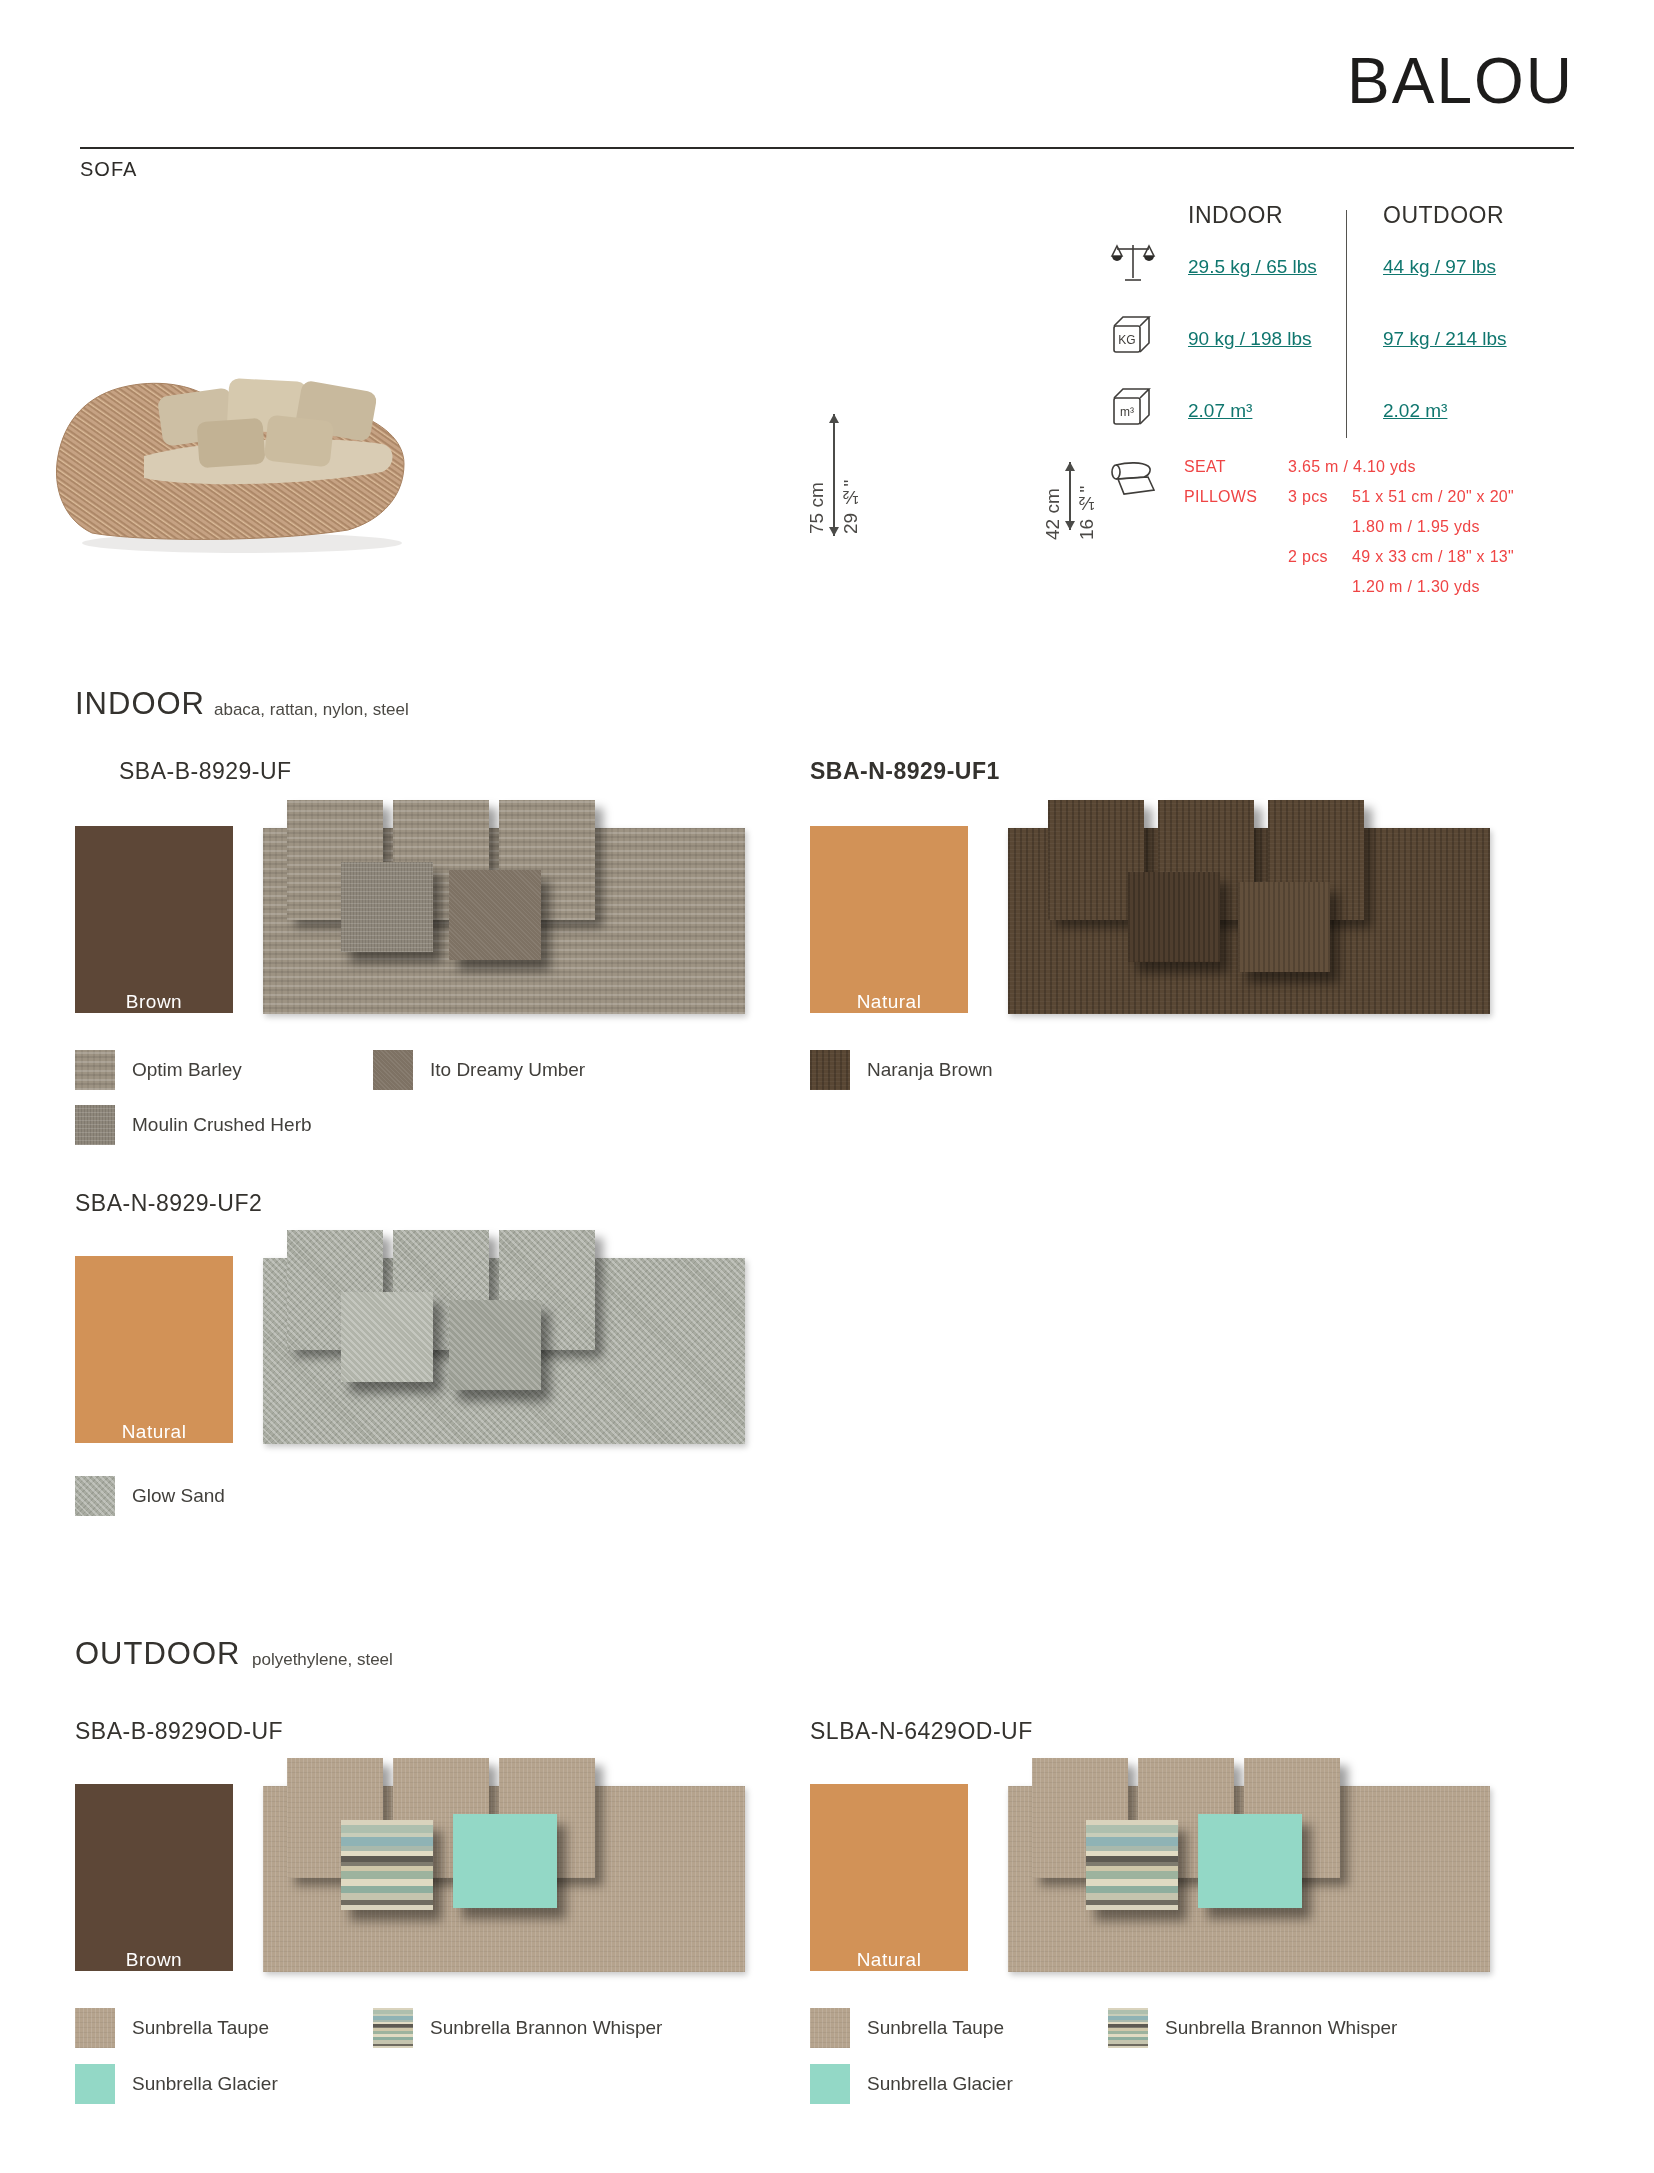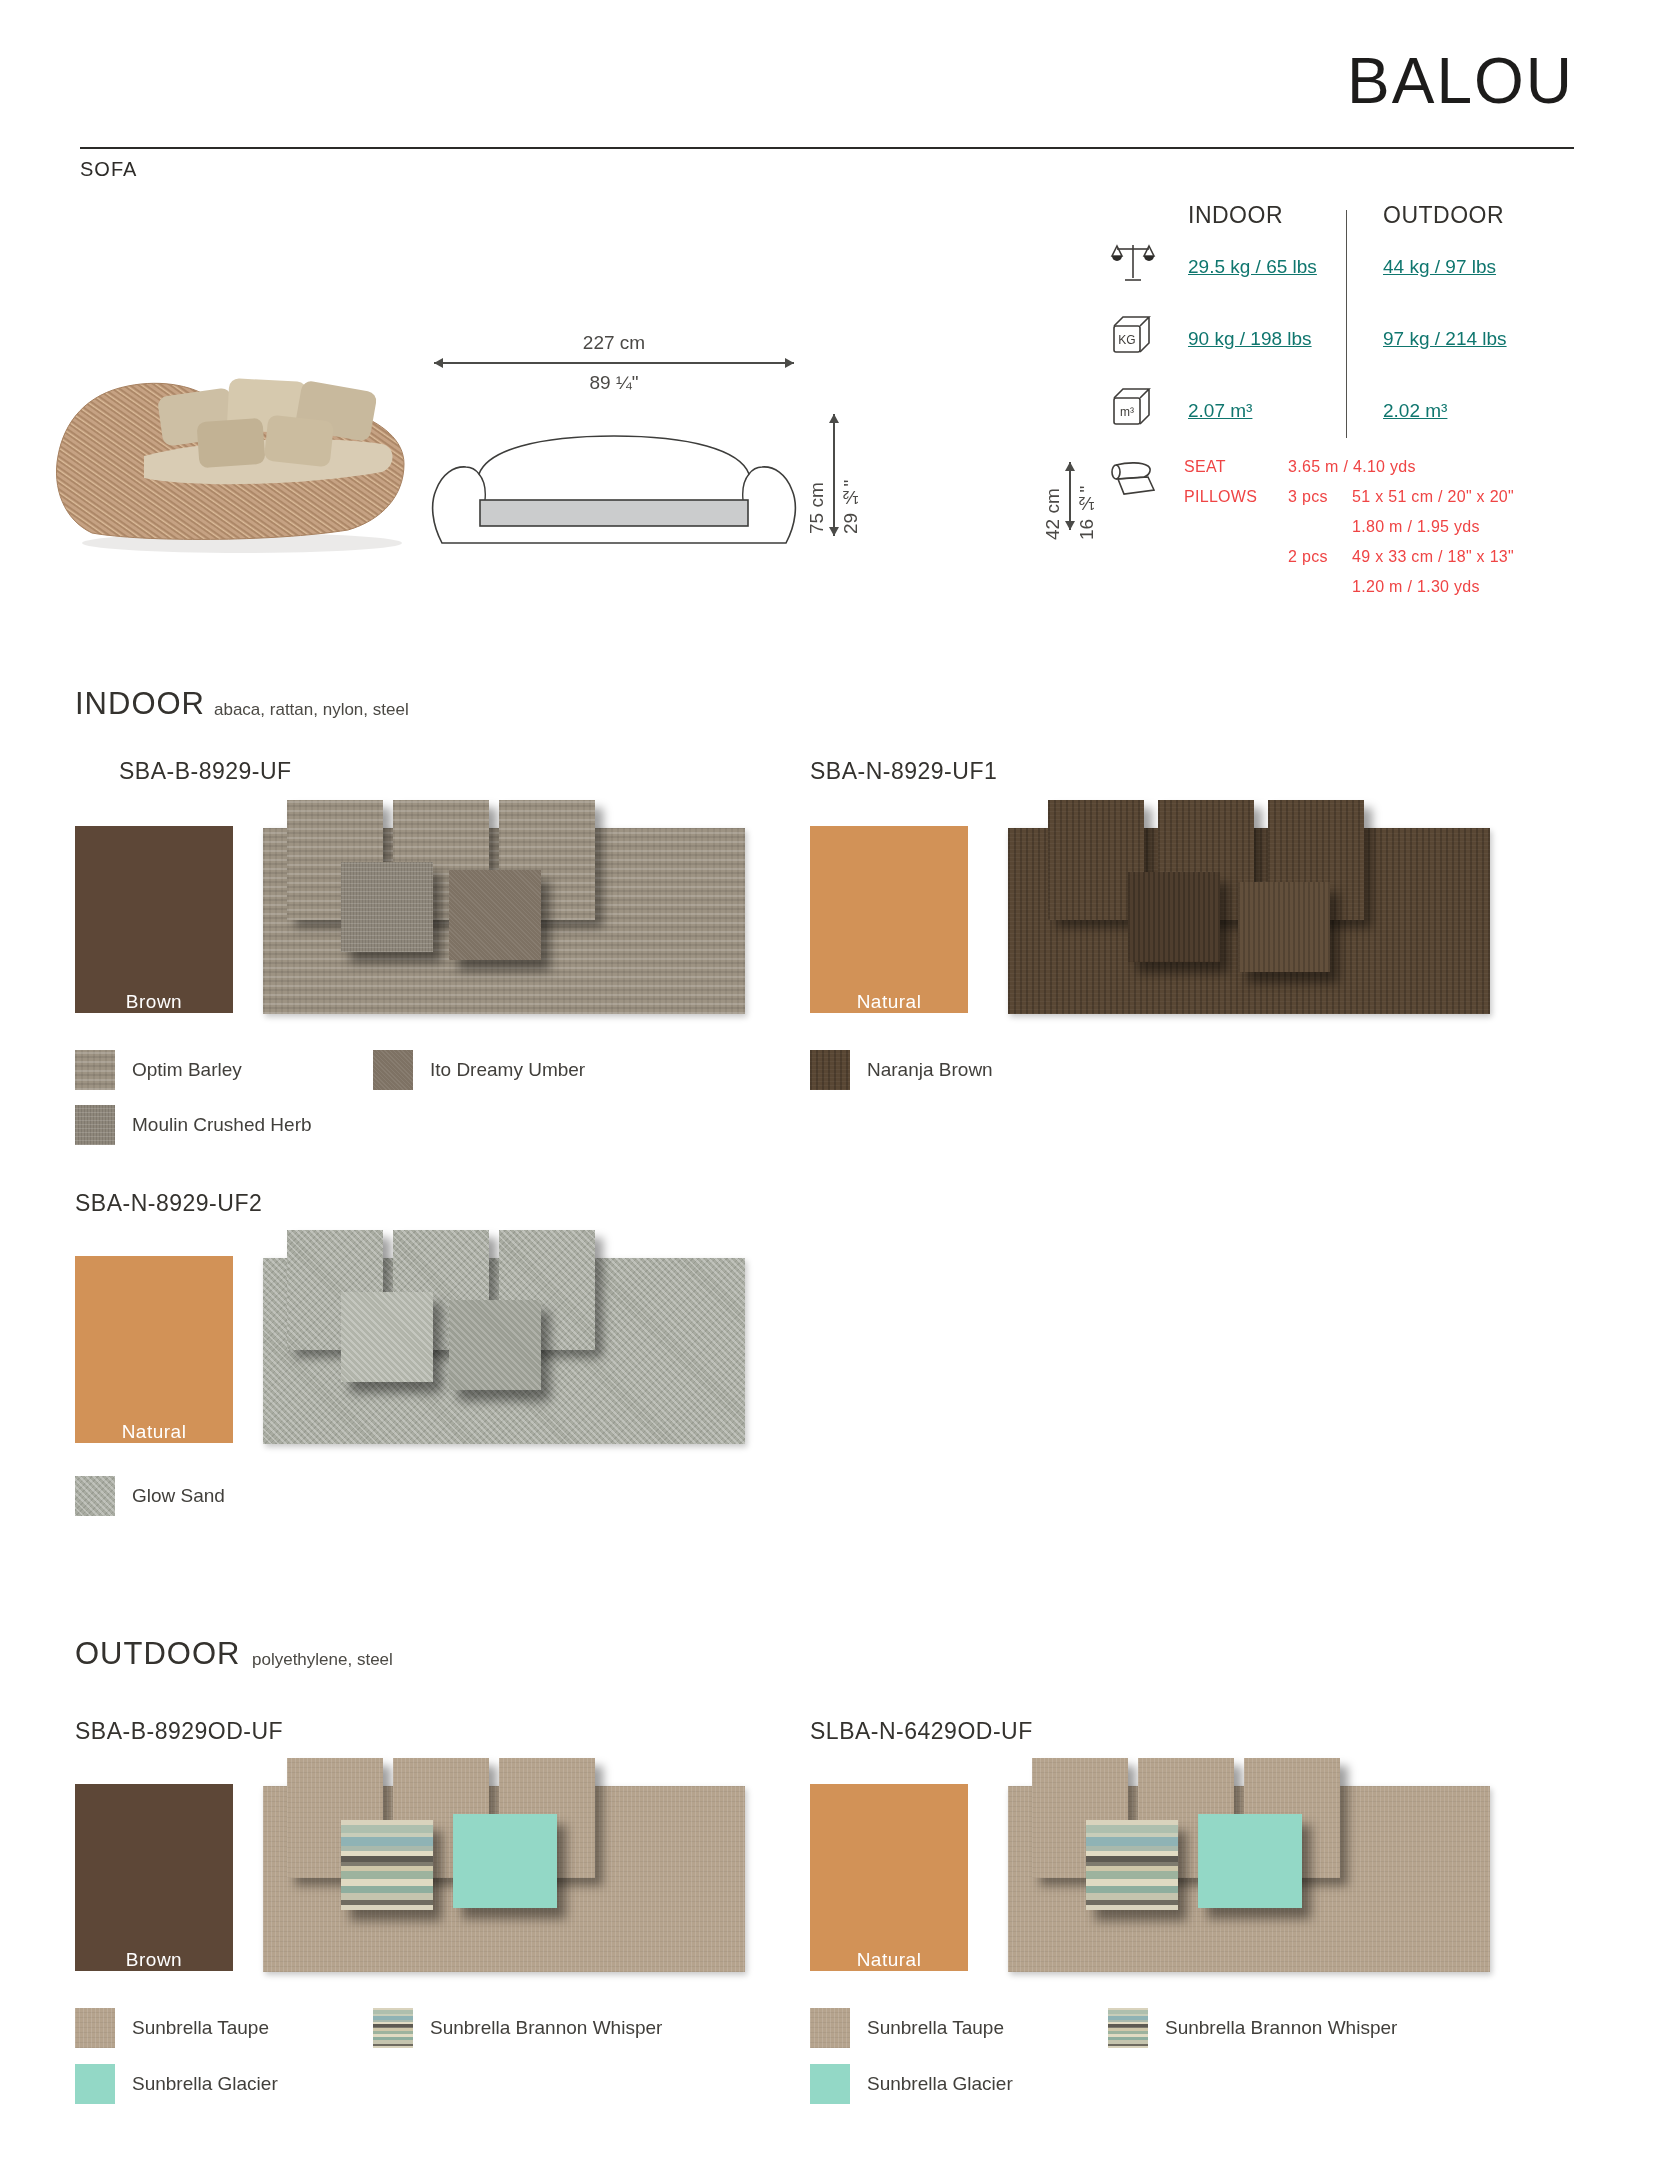--- a/index.html
+++ b/index.html
@@ -160,34 +160,20 @@
                C220 214 90 214 40 205 Z" fill="url(#weave)" stroke="#a6805f" stroke-width="1"></path>
       <path d="M92 128 C150 112 260 106 330 116 C344 119 344 138 330 144 C250 158 140 160 92 150 Z" fill="#d9ccb4"></path>
       <rect x="108" y="64" width="74" height="50" rx="10" fill="#cdbfa4" transform="rotate(-8 145 89)"></rect>
       <rect x="176" y="52" width="78" height="52" rx="10" fill="#d6c9ae" transform="rotate(3 215 78)"></rect>
       <rect x="246" y="58" width="76" height="50" rx="10" fill="#c8b99d" transform="rotate(10 284 83)"></rect>
       <rect x="146" y="92" width="66" height="46" rx="9" fill="#c2b294" transform="rotate(-4 179 115)"></rect>
       <rect x="214" y="90" width="66" height="46" rx="9" fill="#cbbc9f" transform="rotate(6 247 113)"></rect>
     </svg>
   </span>
 
-  <div class="abs" style="left:428px;top:332px;width:372px;height:215px;">
-    <div class="abs dim ctr" style="left:0;right:0;top:0;">227 cm</div>
-    <div class="harrow" style="left:6px;right:6px;top:30px;"></div>
-    <div class="abs dim ctr" style="left:0;right:0;top:40px;">89 ¼"</div>
-    <span class="abs" style="left:0;top:80px;">
-      <svg width="372" height="135" viewBox="0 0 372 135">
-        <path d="M14 131 C4 112 2 92 8 78 C14 62 26 54 38 55 C44 55 48 58 51 62
-                 C60 38 110 24 186 24 C262 24 312 38 321 62
-                 C324 58 328 55 334 55 C346 54 358 62 364 78 C370 92 368 112 358 131 Z" fill="#fff" stroke="#3d3d3b" stroke-width="1.6"></path>
-        <path d="M51 62 C56 68 58 78 57 88 M321 62 C316 68 314 78 315 88" fill="none" stroke="#3d3d3b" stroke-width="1.4"></path>
-        <rect x="52" y="88" width="268" height="26" fill="#cbcccd" stroke="#3d3d3b" stroke-width="1.6"></rect>
-      </svg>
-    </span>
-  </div>
 
   <div class="abs" style="left:806px;top:408px;height:132px;">
     <div class="abs dim vdim" style="left:0;top:6px;height:120px;">75 cm</div>
     <div class="varrow" style="left:27px;top:6px;height:122px;"></div>
     <div class="abs dim vdim" style="left:34px;top:6px;height:120px;">29 ½"</div>
   </div>
 
 
   <div class="abs" style="left:1042px;top:450px;height:90px;">
     <div class="abs dim vdim" style="left:0;top:0;height:90px;">42 cm</div>
@@ -210,21 +196,21 @@
     <div class="patch tex-moulin" style="left:78px;top:62px;"></div>
     <div class="patch tex-umber" style="left:186px;top:70px;"></div>
   </div>
   <div class="chip tex-barley" style="left:75px;top:1050px;"></div>
   <div class="swlabel" style="left:132px;top:1050px;">Optim Barley</div>
   <div class="chip tex-umber" style="left:373px;top:1050px;"></div>
   <div class="swlabel" style="left:430px;top:1050px;">Ito Dreamy Umber</div>
   <div class="chip tex-moulin" style="left:75px;top:1105px;"></div>
   <div class="swlabel" style="left:132px;top:1105px;">Moulin Crushed Herb</div>
 
-  <div class="abs code" style="left:810px;top:758px;">SBA-N-8929-UF1</div>
+  <div class="abs code" style="left:810px;top:758px;font-weight:bold;">SBA-N-8929-UF1</div>
   <div class="abs frame-swatch bg-natural" style="left:810px;top:826px;">
     <span>Natural</span>
   </div>
   <div class="collage" style="left:1008px;top:800px;width:482px;">
     <div class="main tex-naranja"></div>
     <div class="tab tex-naranja" style="left:40px;"></div>
     <div class="tab tex-naranja" style="left:150px;"></div>
     <div class="tab tex-naranja" style="left:260px;"></div>
     <div class="patch tex-naranja-d" style="left:120px;top:72px;"></div>
     <div class="patch tex-naranja-l" style="left:230px;top:82px;"></div>

